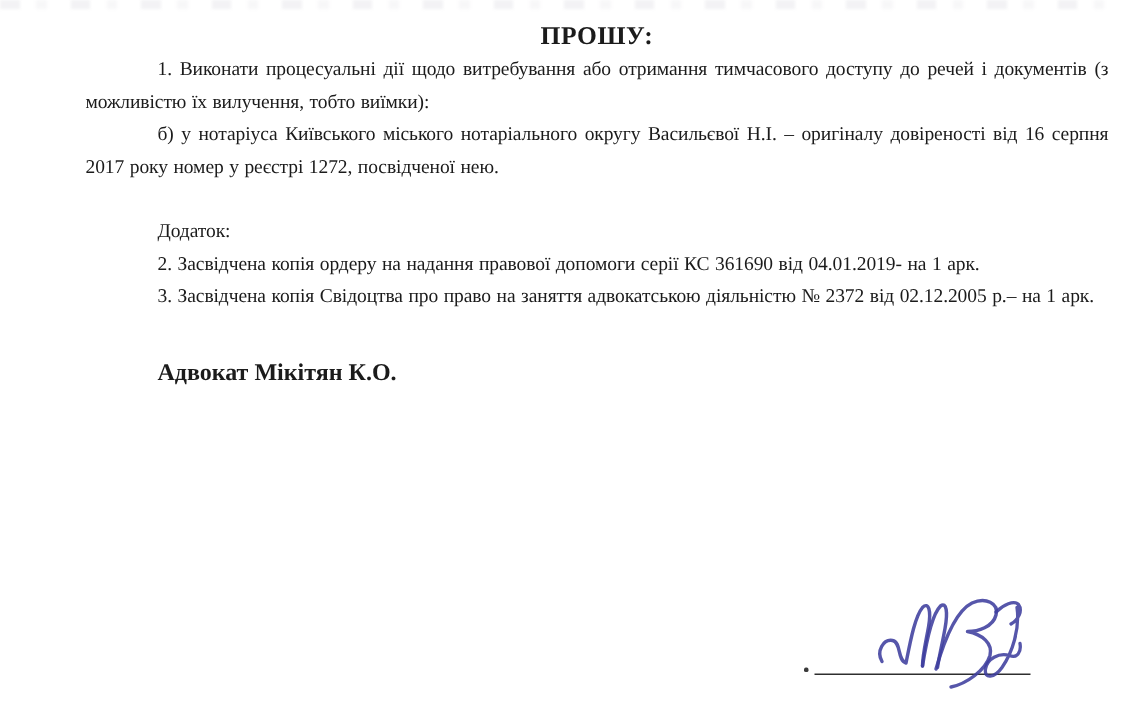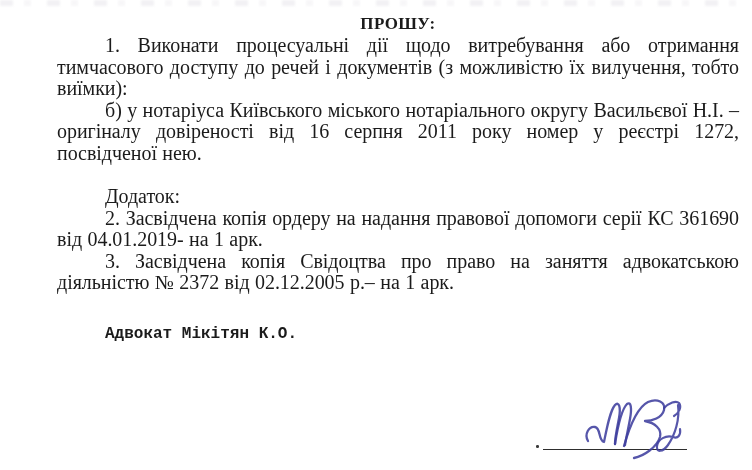--- a/index.html
+++ b/index.html
@@ -38,34 +38,33 @@
     text-align: center;
     font-weight: bold;
     font-size: 17px;
     line-height: 22px;
     letter-spacing: 0.4px;
   }
   p.para {
     margin: 0;
     text-align: justify;
     text-indent: 48px;
-    font-size: 20px;
+    font-size: 13px;
     line-height: 21.5px;
     letter-spacing: -0.05px;
     word-spacing: 0.5px;
   }
   .para-first { margin-top: 16px; }
   .para-notify { margin-top: 13px; }
   .attachments { margin-top: 22px; }
   .footer-name {
     margin: 30px 0 0 48px;
     font-weight: bold;
     font-size: 16px;
     line-height: 21.5px;
-    font-family: Liberation Mono, monospace;
   }
   .sig-line {
     position: absolute;
     left: 543px;
     top: 449px;
     width: 144px;
     border-top: 1.6px solid #2e2e2e;
   }
   .sig-dot {
     position: absolute;
@@ -92,21 +91,21 @@
 </head>
 <body>
 
 <div class="page">
   <div class="scan-noise"></div>
 
   <div class="content">
     <div class="doc-title">ПРОШУ:</div>
 
     <p class="para para-first">1. Виконати процесуальні дії щодо витребування або отримання тимчасового доступу до речей і документів (з можливістю їх вилучення, тобто виїмки):</p>
-    <p class="para">б) у нотаріуса Київського міського нотаріального округу Васильєвої Н.І. – оригіналу довіреності від 16 серпня 2011 року номер у реєстрі 1272, посвідченої нею.</p>
+    <p class="para">б) у нотаріуса Київського міського нотаріального округу Васильєвої Н.І. – оригіналу довіреності від 16 серпня 2017 року номер у реєстрі 1272, посвідченої нею.</p>
 
     <div class="attachments">
       <p class="para">Додаток:</p>
       <p class="para">2. Засвідчена копія ордеру на надання правової допомоги серії КС 361690 від 04.01.2019- на 1 арк.</p>
       <p class="para">3. Засвідчена копія Свідоцтва про право на заняття адвокатською діяльністю № 2372 від 02.12.2005 р.– на 1 арк.</p>
     </div>
 
     <div class="footer-name">Адвокат Мікітян К.О.</div>
   </div>
 

